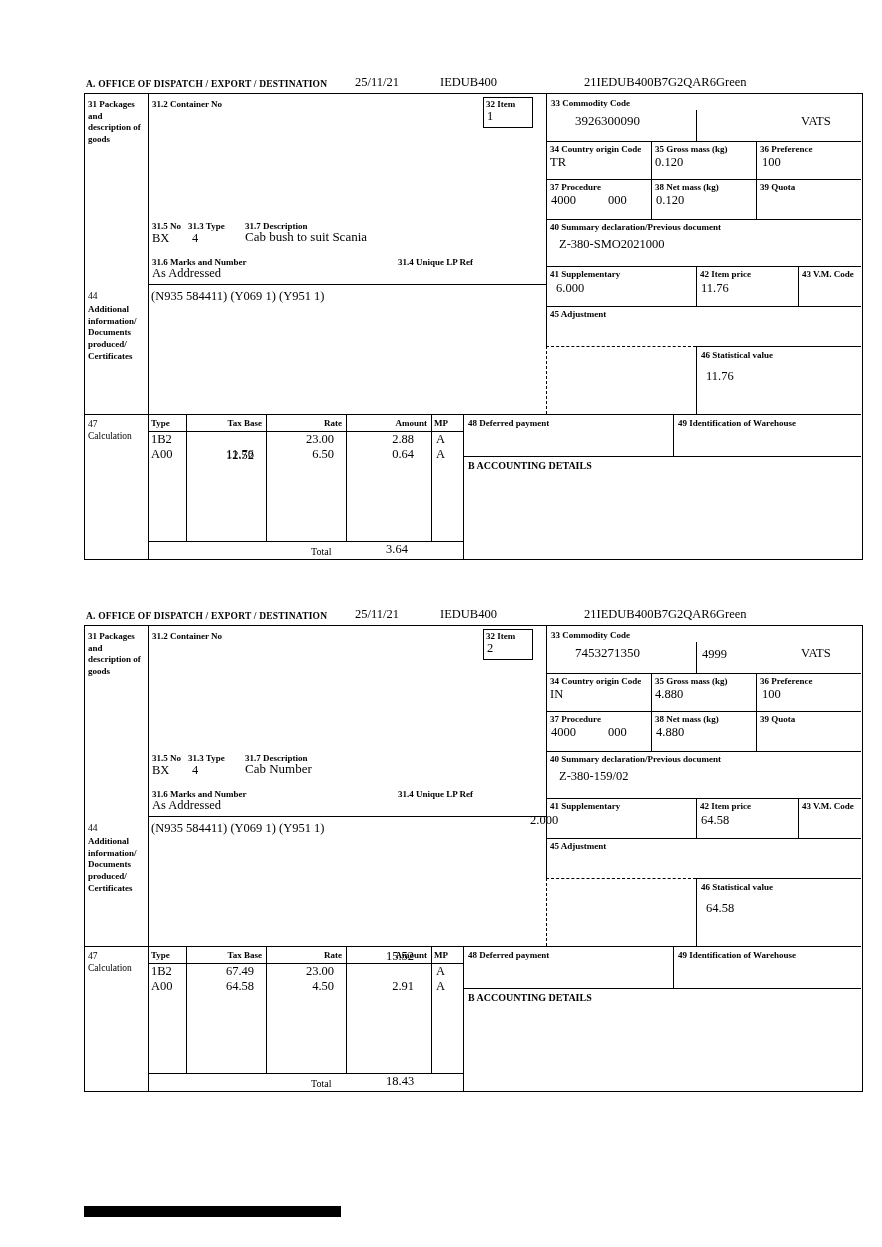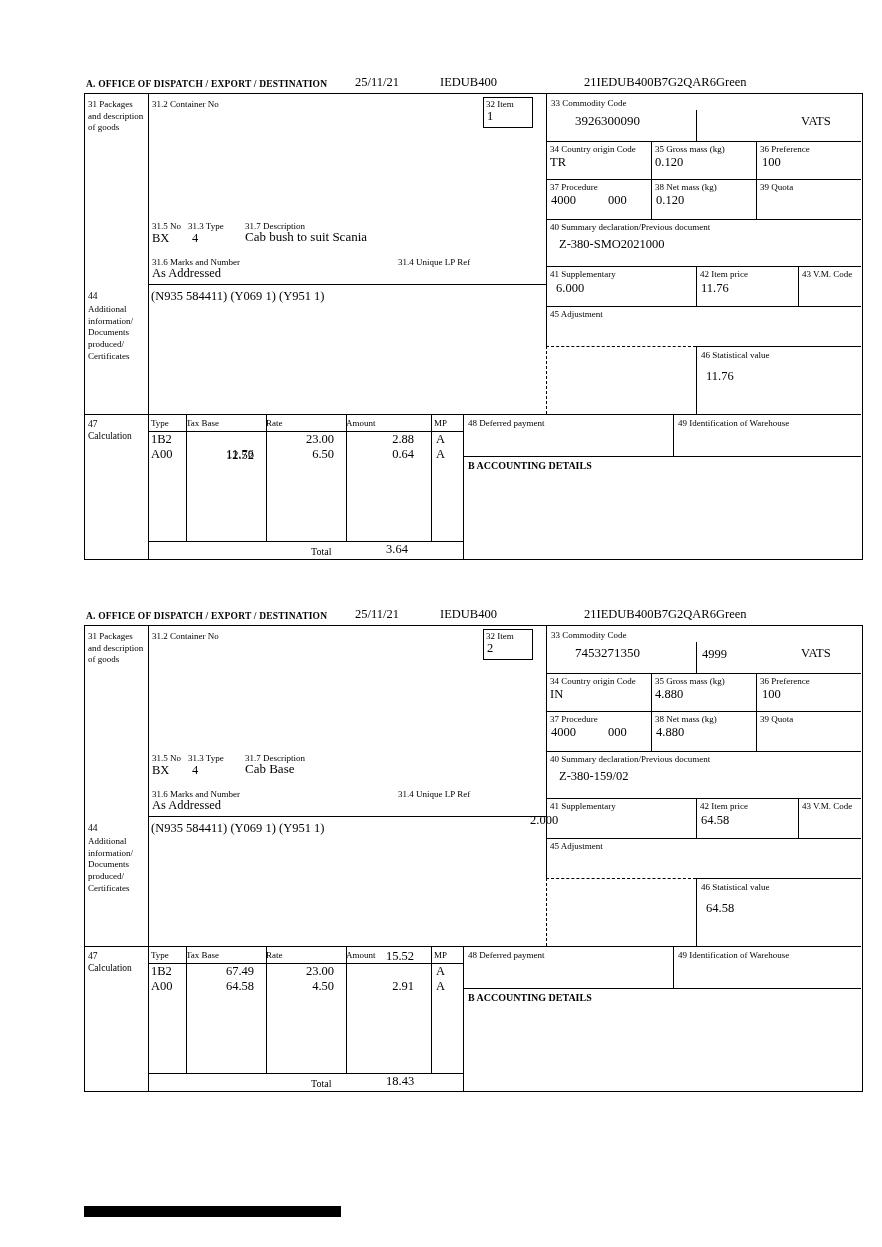--- a/index.html
+++ b/index.html
@@ -6,33 +6,33 @@
   html,body { background:#ffffff; }
   body { width:882px; height:1247px; font-family:"Liberation Serif", serif; color:#000; }
   .page { position:relative; width:882px; height:1247px; background:#fff; overflow:hidden; }
   .sad-section { position:absolute; left:84px; width:779px; }
   .sad-section:nth-of-type(1) { top:74px; }
   .sad-section:nth-of-type(2) { top:606px; }
   .sec-head { position:relative; height:19px; }
   .sec-body { position:relative; height:467px; border:1px solid #000; }
   .abs { position:absolute; white-space:nowrap; }
   .wrap { white-space:normal; line-height:1.3; }
-  .lbl { font-size:9px; }
+  .lbl { font-size:9px;font-weight:bold; }
   .lbl2 { font-size:9.5px; }
   .val { font-size:12.5px; line-height:1.1; }
   .big { font-size:13px; }
   .hdr { font-weight:bold; font-size:9.5px; letter-spacing:0.2px; }
   .bold { font-weight:bold; }
   .hl, .vl { position:absolute; background:#000; }
   .hl { height:1px; } .vl { width:1px; }
   .vld { position:absolute; width:0; border-left:1px dashed #000; }
   .hld { position:absolute; height:0; border-top:1px dashed #000; }
   .itembox { position:absolute; border:1px solid #000; }
   .num { text-align:right; }
-  .ctr { text-align:left; }
+  .ctr { text-align:right; }
   .bottom-bar { position:absolute; left:84px; top:1206px; width:257px; height:11px; background:#000; }
 </style>
 </head>
 <body>
 
 <div class="page">
   <div id="sections">
 
       <section class="sad-section">
         <div class="sec-head">
@@ -201,21 +201,21 @@
           <div class="abs lbl" style="left:67px;top:5px">31.2 Container No</div>
           <div class="itembox" style="left:398px;top:3px;width:50px;height:31px">
             <span class="abs lbl" style="left:2px;top:1px">32 Item</span>
             <span class="abs val" style="left:3px;top:12px">2</span>
           </div>
           <div class="abs lbl" style="left:67px;top:127px">31.5 No</div>
           <div class="abs lbl" style="left:103px;top:127px">31.3 Type</div>
           <div class="abs lbl" style="left:160px;top:127px">31.7 Description</div>
           <div class="abs val" style="left:67px;top:138px">BX</div>
           <div class="abs val" style="left:107px;top:138px">4</div>
-          <div class="abs val big" style="left:160px;top:136px">Cab Base</div>
+          <div class="abs val big" style="left:160px;top:136px">Cab Number</div>
           <div class="abs lbl" style="left:67px;top:163px">31.6 Marks and Number</div>
           <div class="abs lbl" style="left:313px;top:163px">31.4 Unique LP Ref</div>
           <div class="abs val" style="left:67px;top:173px">As Addressed</div>
           <div class="abs val" style="left:66px;top:196px">(N935 584411) (Y069 1) (Y951 1)</div>
 
           <div class="abs lbl" style="left:466px;top:4px">33 Commodity Code</div>
           <div class="abs val big" style="left:490px;top:20px">7453271350</div>
           <div class="abs val" style="left:617px;top:22px">4999</div>
           <div class="abs val" style="left:716px;top:21px">VATS</div>
 

